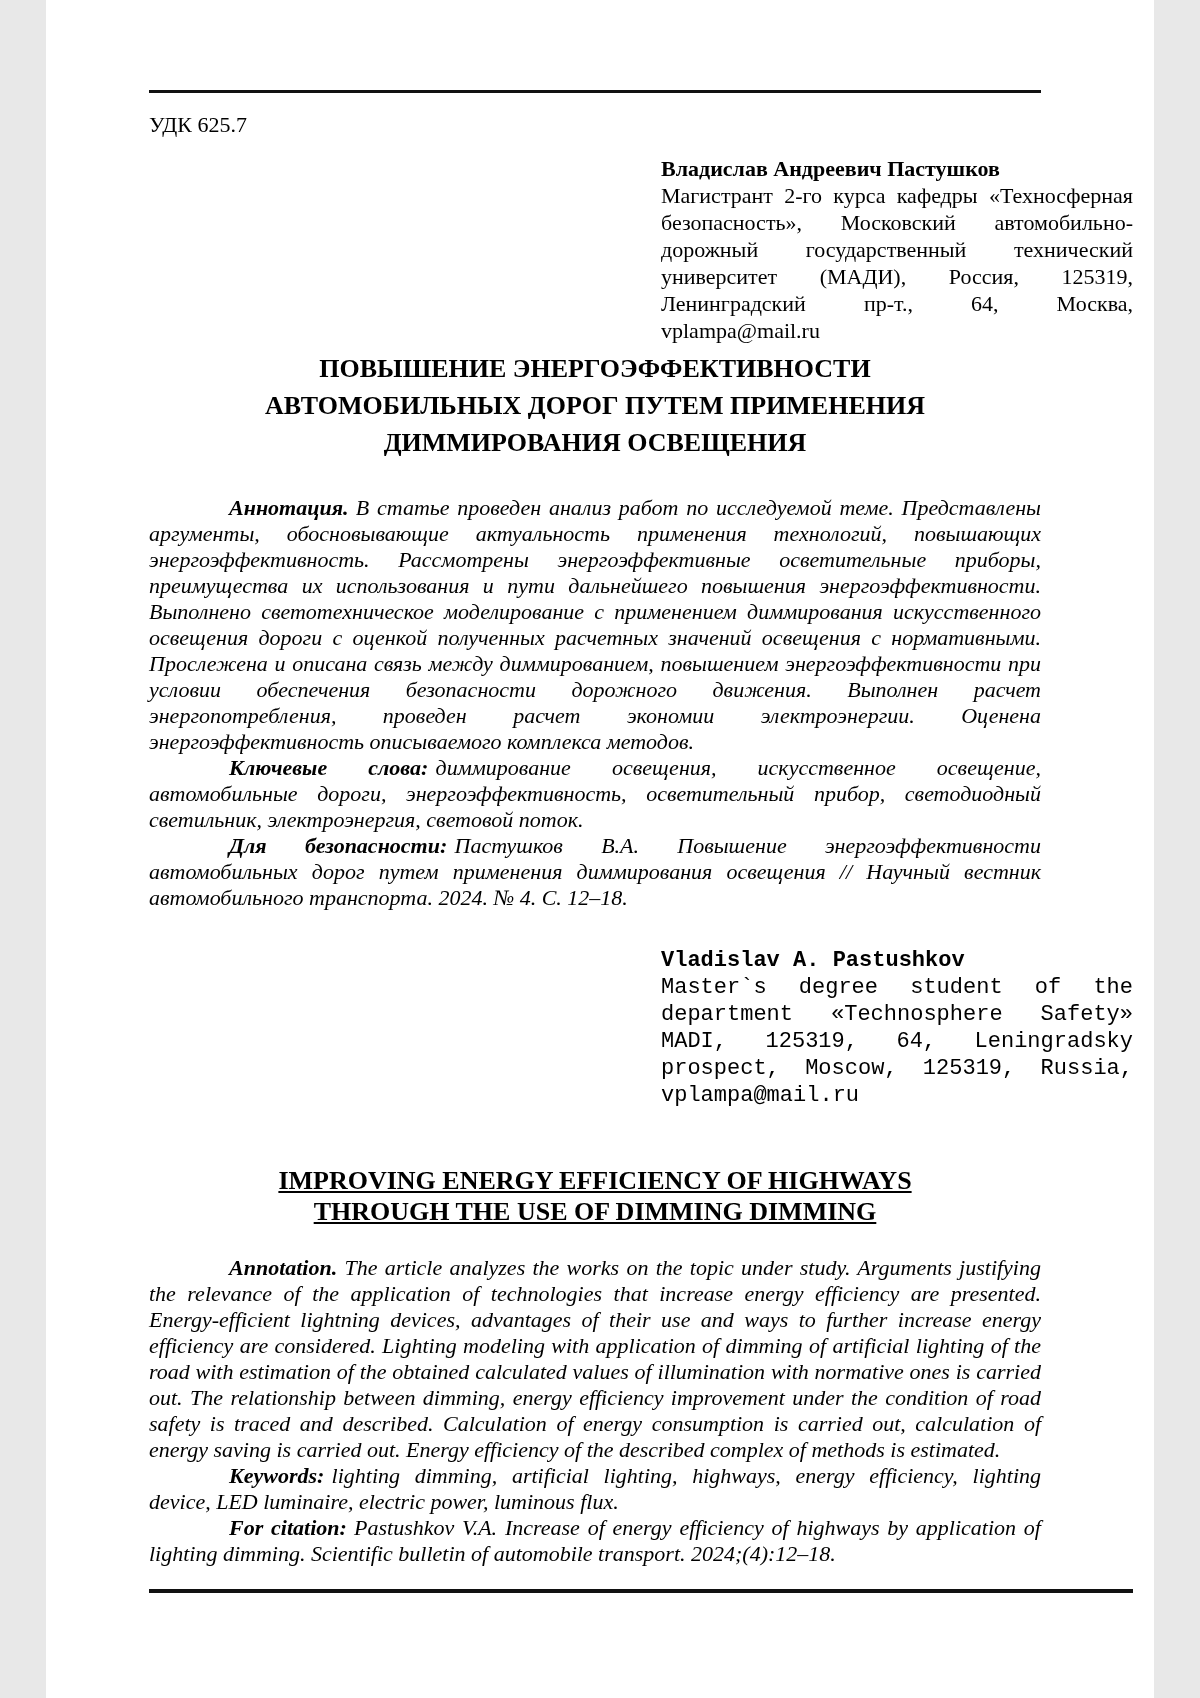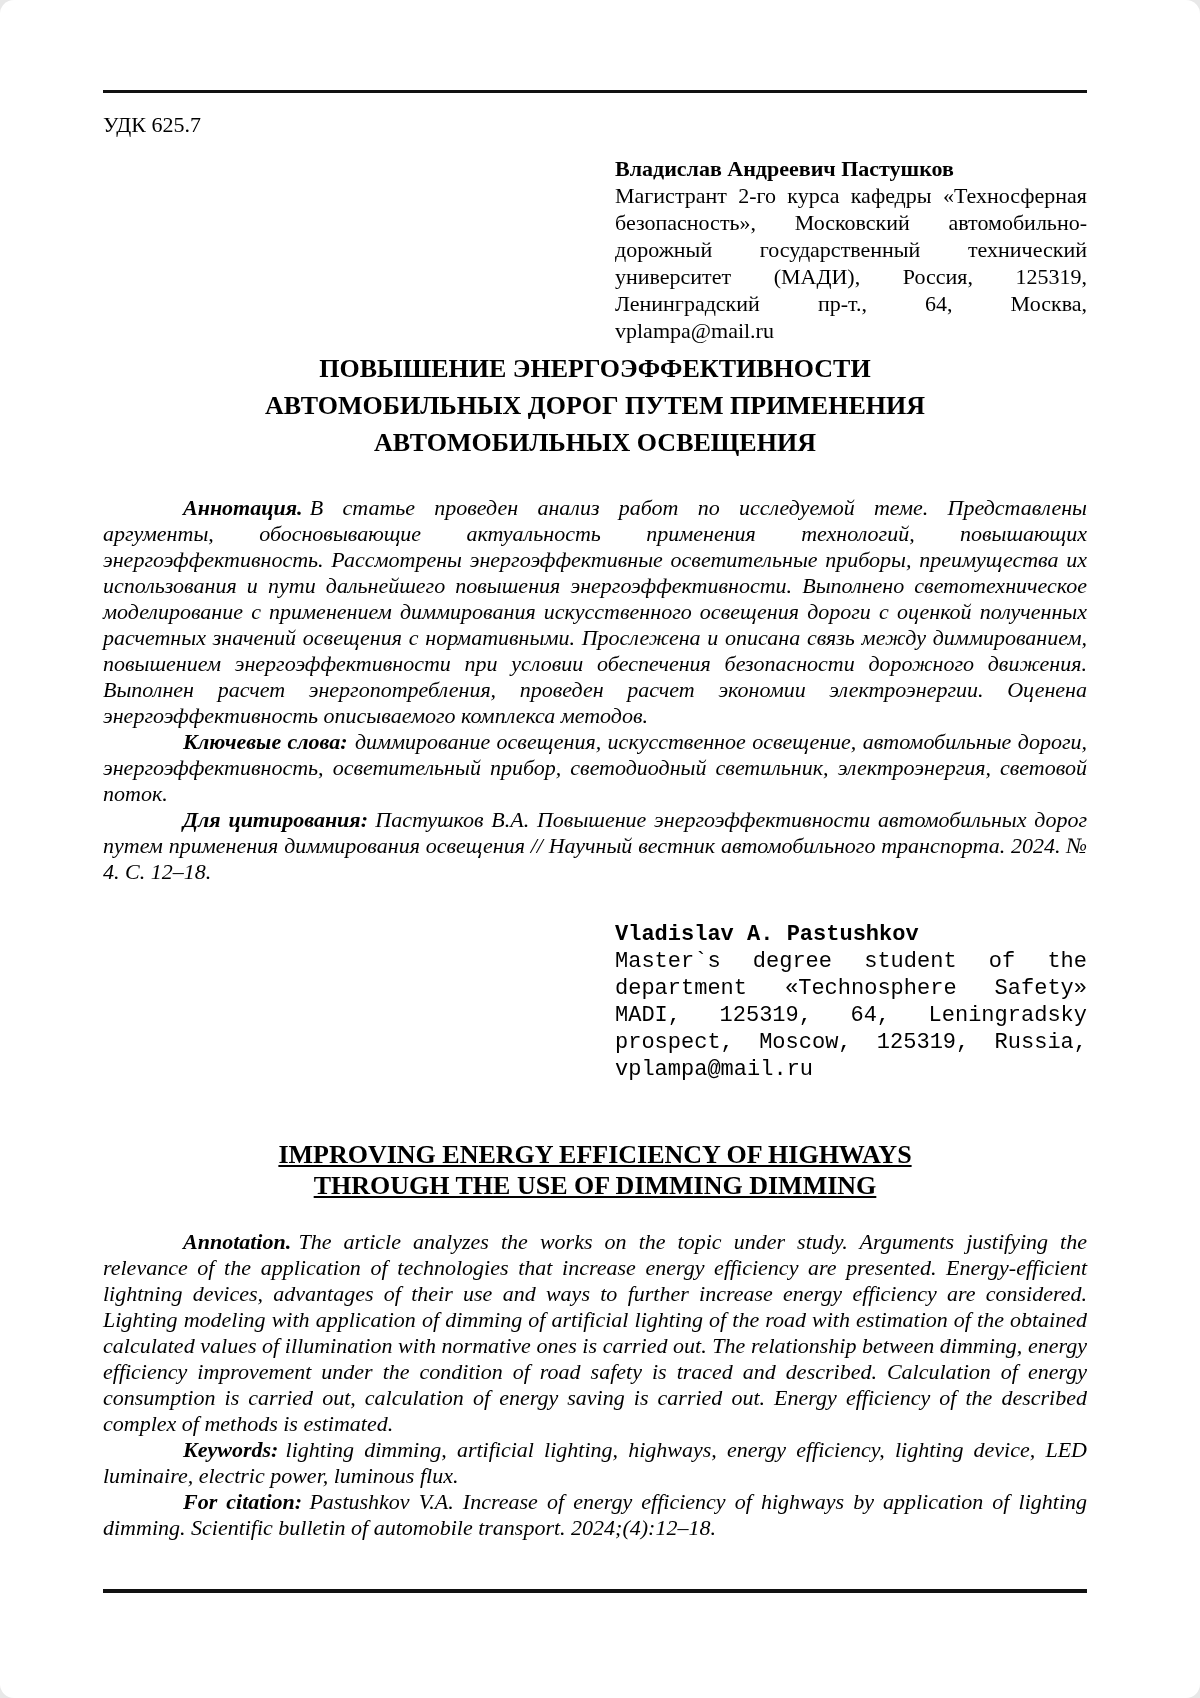--- a/index.html
+++ b/index.html
@@ -2,28 +2,27 @@
 <html lang="ru"><head>
 <meta charset="utf-8">
 <style>
   html, body {
     margin: 0;
     padding: 0;
     background: #e8e8e8;
   }
   .page {
     position: relative;
-    width: 1200px;
+    width: 1108px;
     height: 1698px;
     margin: 0 auto;
     background: #ffffff;
     color: #000000;
     font-family: "Liberation Serif", "DejaVu Serif", serif;
     overflow: hidden;
-    border-radius: 14px;
   }
   .content {
     position: relative;
     padding: 0 113px 0 103px; 
   }
   .rule {
     height: 3px;
     background: #111111;
   }
   .top-rule { margin-top: 90px; }
@@ -110,33 +109,33 @@
     <div class="udc">УДК 625.7</div>
 
     <div class="author-block author-ru">
       <div class="author-name">Владислав Андреевич Пастушков</div>
       <div class="author-affiliation">Магистрант 2-го курса кафедры «Техносферная безопасность», Московский автомобильно-дорожный государственный технический университет (МАДИ), Россия, 125319, Ленинградский пр-т., 64, Москва, vplampa@mail.ru</div>
     </div>
 
     <div class="article-title title-ru">
       <div class="title-line">ПОВЫШЕНИЕ ЭНЕРГОЭФФЕКТИВНОСТИ</div>
       <div class="title-line">АВТОМОБИЛЬНЫХ ДОРОГ ПУТЕМ ПРИМЕНЕНИЯ</div>
-      <div class="title-line">АВТОМОБИЛЬНЫХ ОСВЕЩЕНИЯ</div>
+      <div class="title-line">ДИММИРОВАНИЯ ОСВЕЩЕНИЯ</div>
     </div>
 
     <p class="body-par abstract-ru">
       <span class="plabel">Аннотация.</span><span>В статье проведен анализ работ по исследуемой теме. Представлены аргументы, обосновывающие актуальность применения технологий, повышающих энергоэффективность. Рассмотрены энергоэффективные осветительные приборы, преимущества их использования и пути дальнейшего повышения энергоэффективности. Выполнено светотехническое моделирование с применением диммирования искусственного освещения дороги с оценкой полученных расчетных значений освещения с нормативными. Прослежена и описана связь между диммированием, повышением энергоэффективности при условии обеспечения безопасности дорожного движения. Выполнен расчет энергопотребления, проведен расчет экономии электроэнергии. Оценена энергоэффективность описываемого комплекса методов.</span>
     </p>
 
     <p class="body-par">
       <span class="plabel">Ключевые слова:</span><span>диммирование освещения, искусственное освещение, автомобильные дороги, энергоэффективность, осветительный прибор, светодиодный светильник, электроэнергия, световой поток.</span>
     </p>
 
     <p class="body-par">
-      <span class="plabel">Для цитирования:</span><span>Пастушков В.А. Повышение энергоэффективности автомобильных дорог путем применения диммирования освещения // Научный вестник автомобильного транспорта. 2024. № 4. С. 12–18.</span>
+      <span class="plabel">Для безопасности:</span><span>Пастушков В.А. Повышение энергоэффективности автомобильных дорог путем применения диммирования освещения // Научный вестник автомобильного транспорта. 2024. № 4. С. 12–18.</span>
     </p>
 
     <div class="author-block author-en">
       <div class="author-name">Vladislav A. Pastushkov</div>
       <div class="author-affiliation">Master`s degree student of the department «Technosphere Safety» MADI, 125319, 64, Leningradsky prospect, Moscow, 125319, Russia, vplampa@mail.ru</div>
     </div>
 
     <div class="article-title title-en">
       <div class="title-line">IMPROVING ENERGY EFFICIENCY OF HIGHWAYS</div>
       <div class="title-line">THROUGH THE USE OF DIMMING DIMMING</div>

